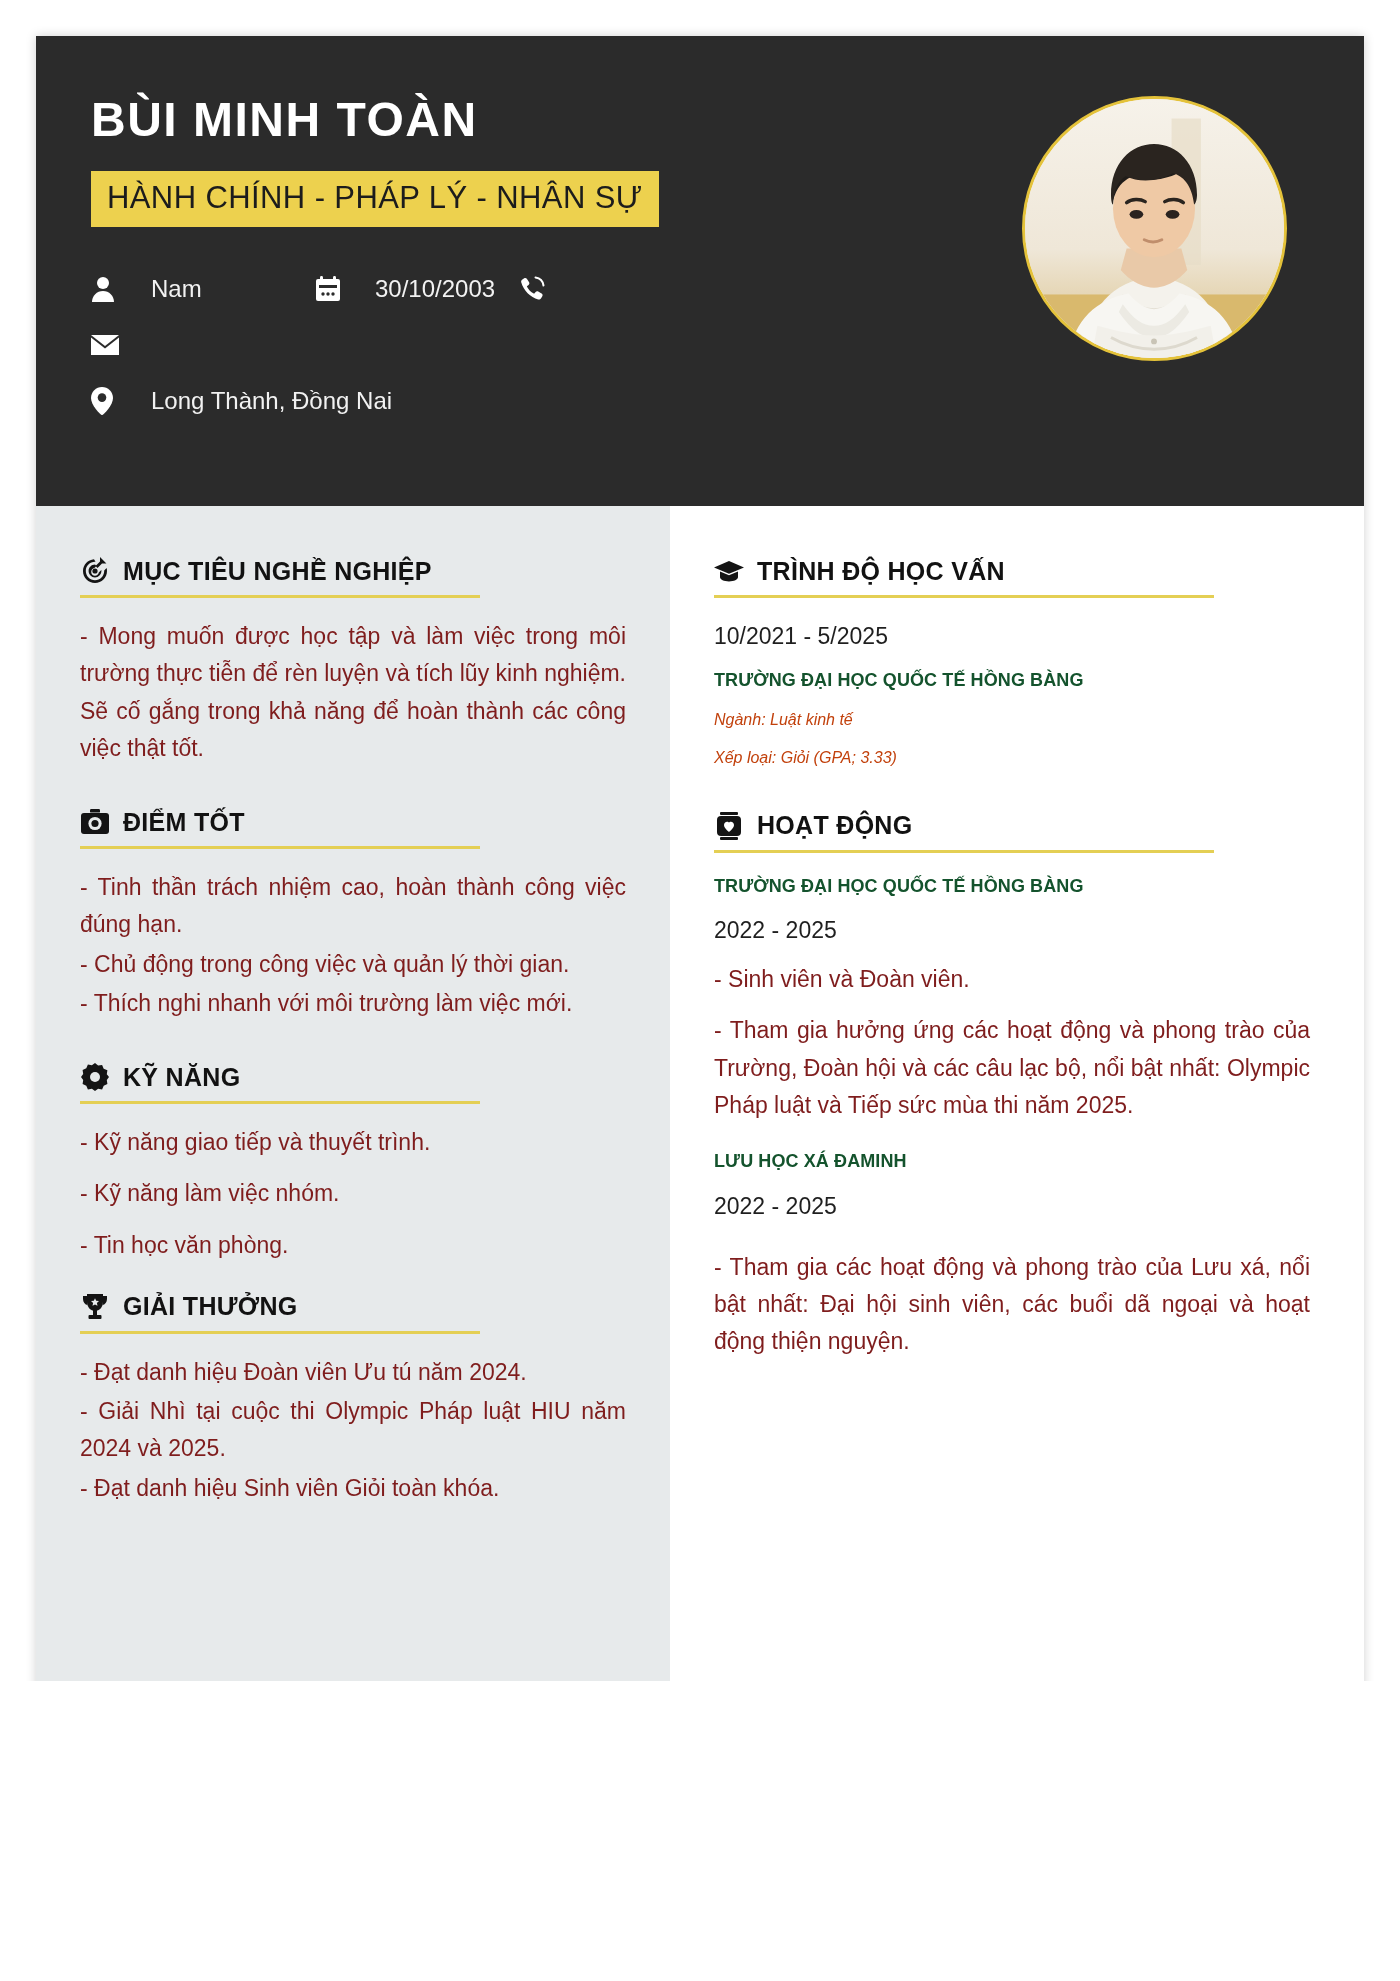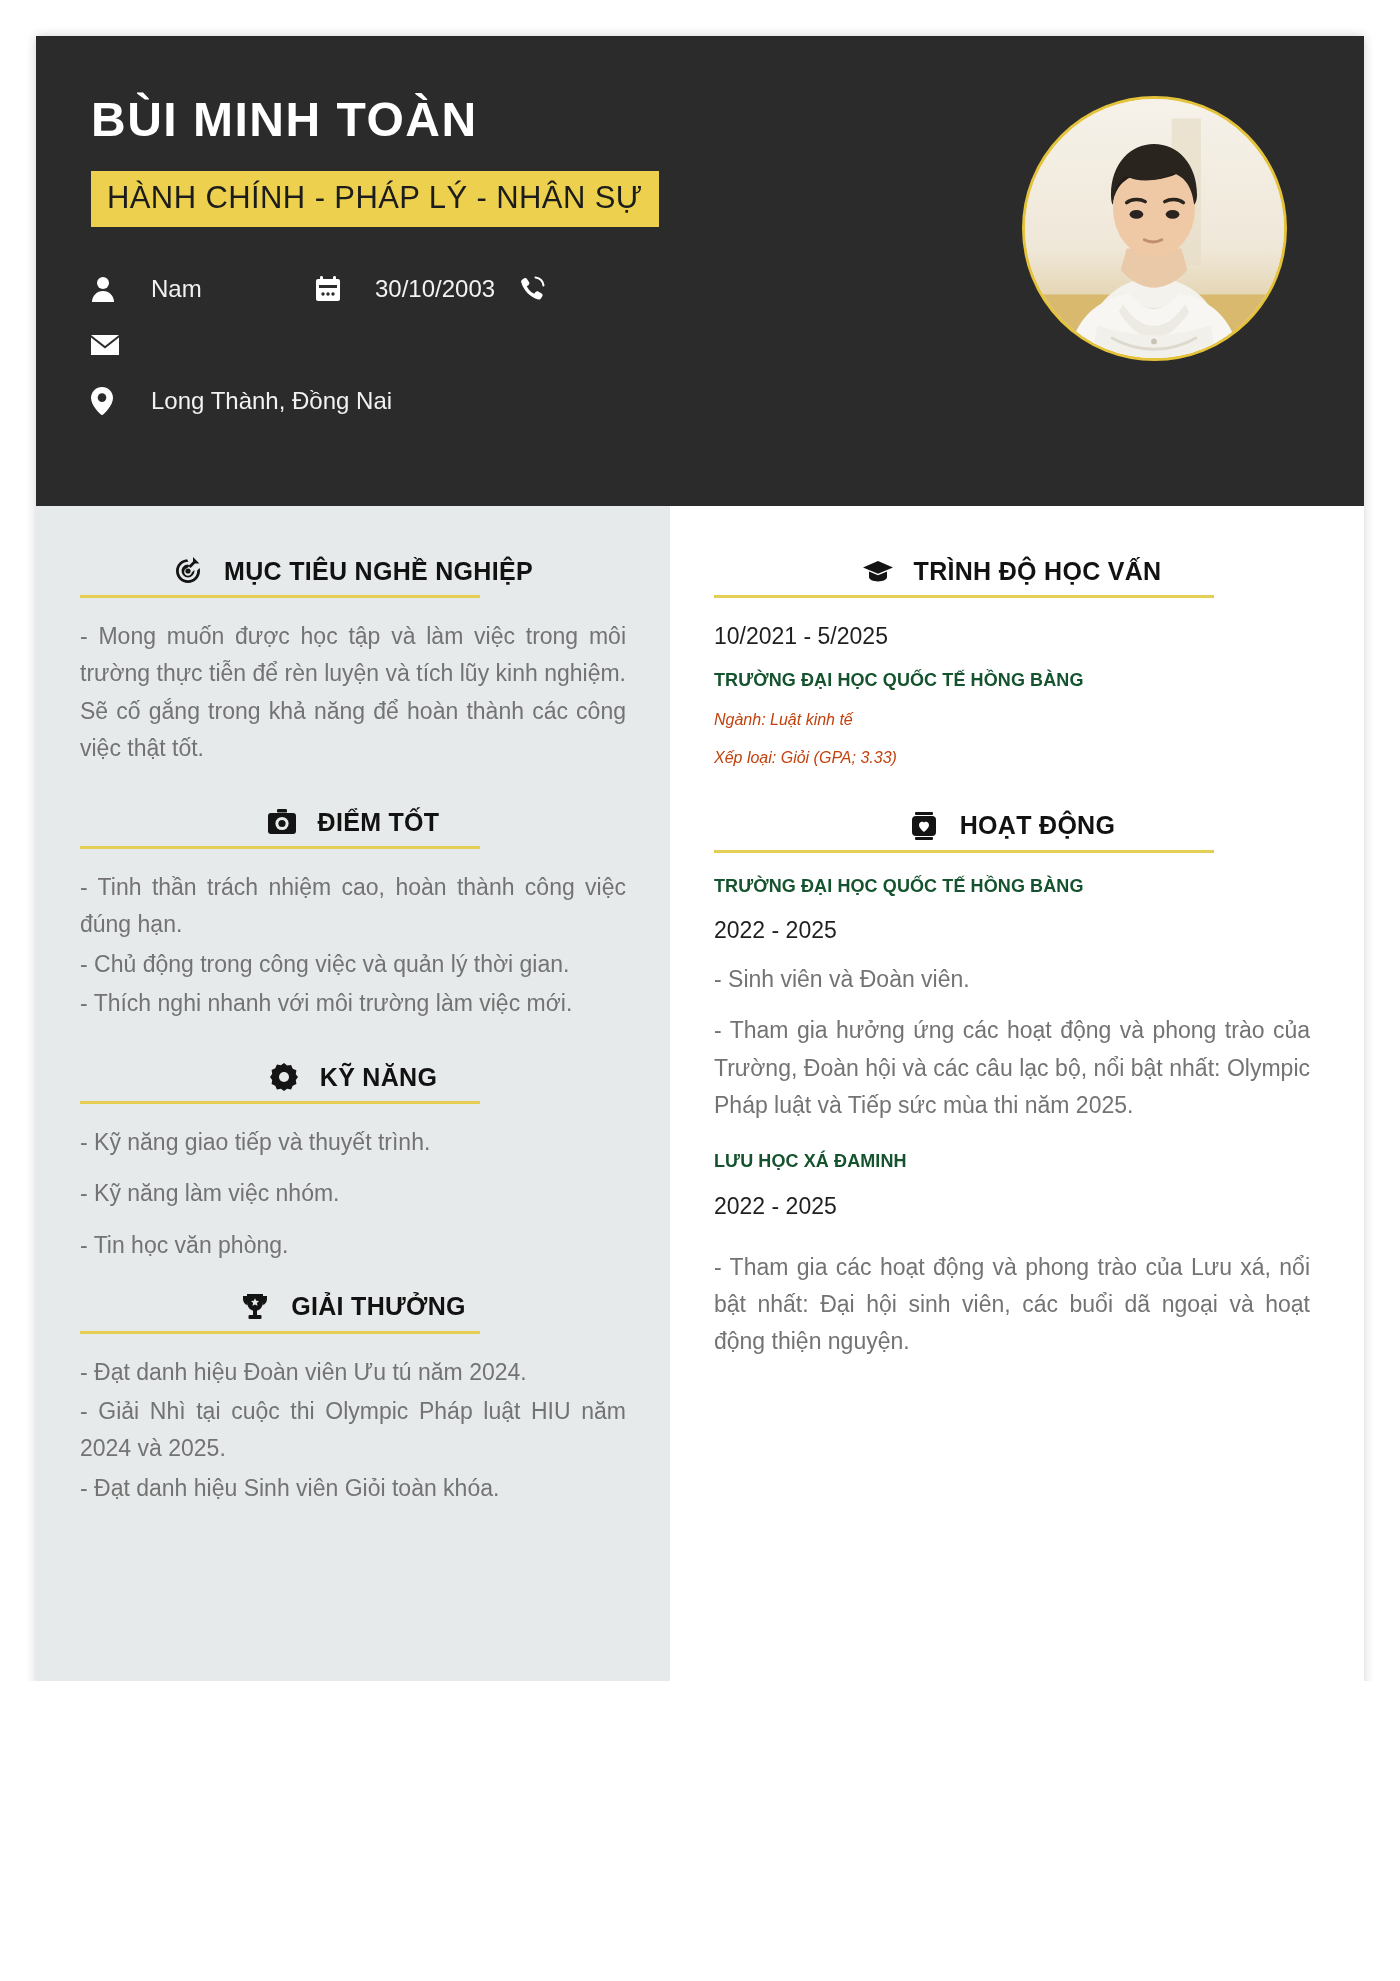--- a/index.html
+++ b/index.html
@@ -122,22 +122,21 @@
     background: #ffffff;
     padding: 50px 54px 0 44px;
     position: relative;
   }
 
   
   .sec { margin-bottom: 6px; }
   .sec-head {
     display: flex;
     align-items: center;
-    gap: 21px;
-    justify-content: center;
+    gap: 13px;
   }
   .sec-ico {
     width: 30px; height: 30px;
     display: inline-flex; align-items: center; justify-content: center;
     flex: 0 0 30px;
   }
   .sec-ico svg { fill: #141414; }
   .sec-title {
     font-size: 25px;
     font-weight: bold;
@@ -151,21 +150,21 @@
     margin-top: 9px;
     margin-bottom: 20px;
   }
   .rule.left  { width: 400px; }
   .rule.right { width: 500px; }
 
   
   .para {
     font-size: 23px;
     line-height: 1.62;
-    color: #737373;
+    color: #7f1d1d;
     text-align: justify;
     text-justify: inter-word;
     margin-bottom: 2px;
   }
   .para.nojust { text-align: left; }
   .gap { height: 22px; }
   .gap-sm { height: 12px; }
   .gap-lg { height: 34px; }
 
   .date-line {

